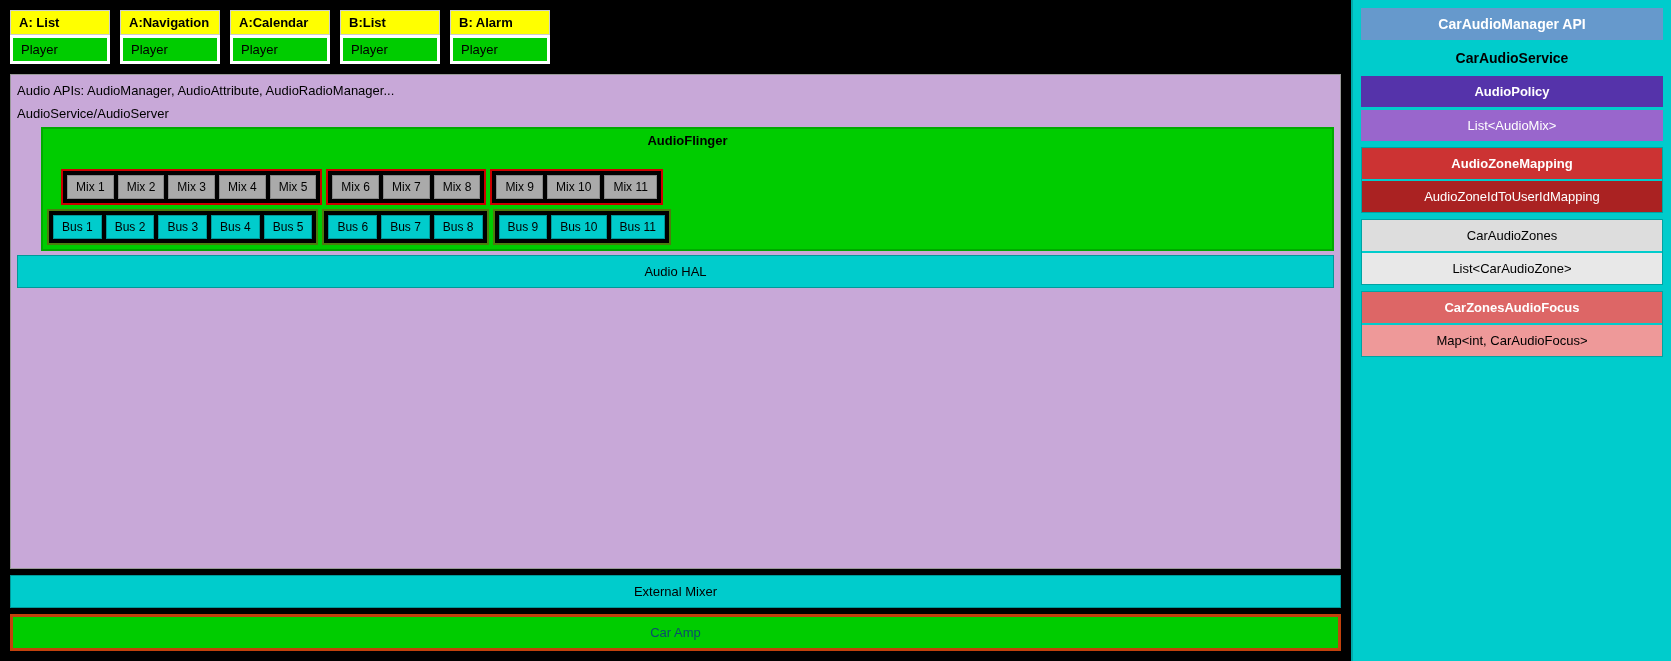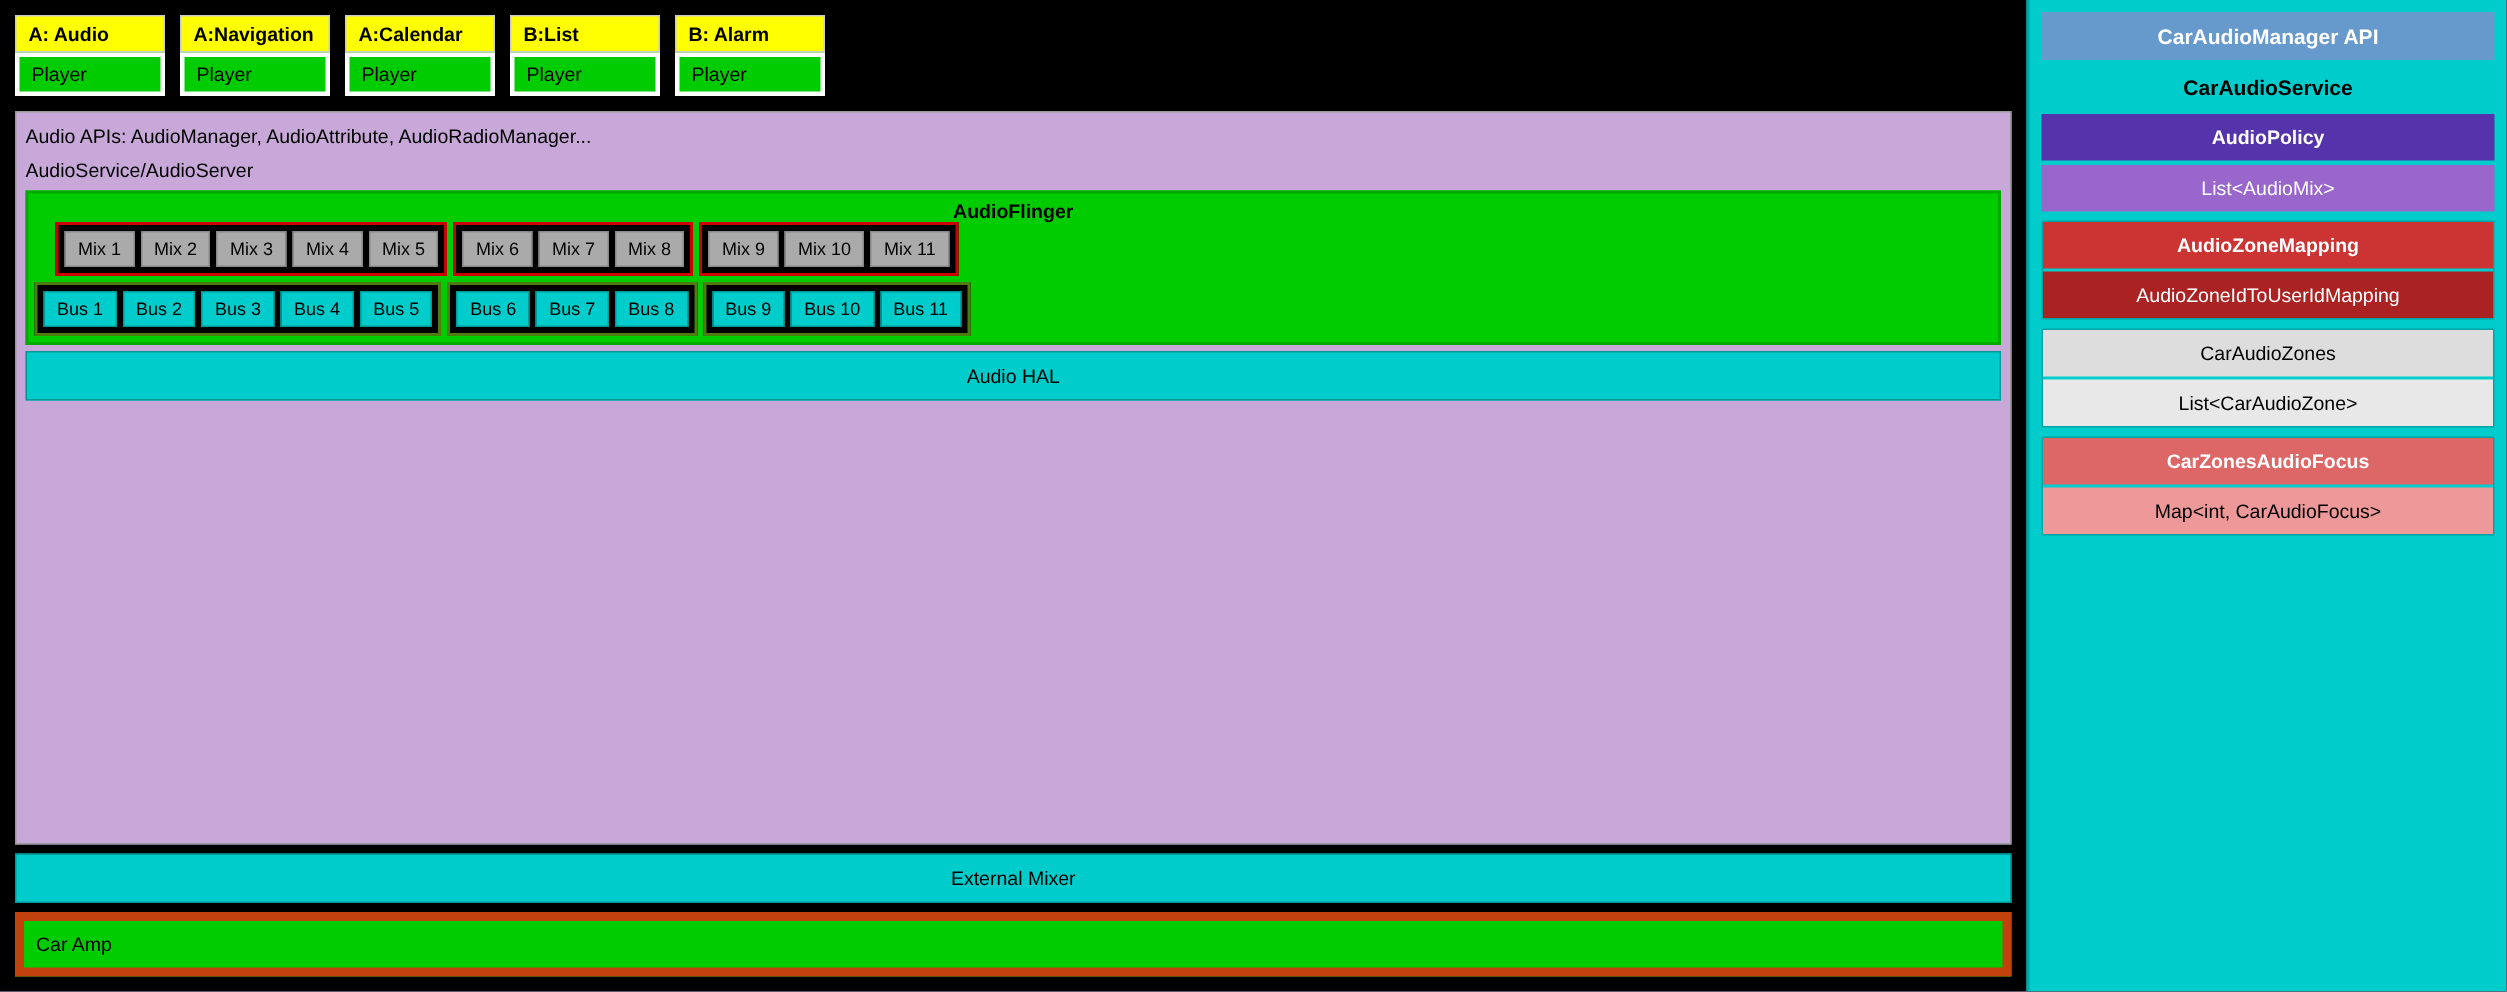--- a/index.html
+++ b/index.html
@@ -71,21 +71,22 @@
       padding: 2px 0;
     }
 
     
     #audio-flinger-section {
       background: #00cc00;
       border: 2px solid #00aa00;
       padding: 4px;
       display: flex;
       flex-direction: column;
-      gap: 0;
+      gap: 21px;
+      margin-left: 24px;
     }
 
     .af-title {
       text-align: center;
       color: #000;
       font-size: 13px;
       font-weight: bold;
     }
 
     .mix-group {
@@ -138,24 +139,24 @@
       text-align: center;
       color: #000;
       font-size: 13px;
       border: 1px solid #009999;
     }
 
     
     #car-amp {
       background: #00cc00;
       padding: 8px;
-      text-align: left;
-      color: #000000;
-      font-size: 13px;
-      border: 6px solid #c2410c;
+      text-align: center;
+      color: #0c4a6e;
+      font-size: 13px;
+      border: 3px solid #c2410c;
     }
 
     
     #right-panel {
       width: 320px;
       background: #00cccc;
       border-left: 2px solid #00aaaa;
       padding: 8px;
       display: flex;
       flex-direction: column;
@@ -278,21 +279,21 @@
       align-items: flex-start;
     }
   </style>
 </head>
 <body>
 
 <div id="main-area">
 
   <div id="players-row">
     <div class="player-block">
-      <div class="player-label">A: Audio</div>
+      <div class="player-label">A: List</div>
       <div class="player-bottom">Player</div>
     </div>
     <div class="player-block">
       <div class="player-label">A:Navigation</div>
       <div class="player-bottom">Player</div>
     </div>
     <div class="player-block">
       <div class="player-label">A:Calendar</div>
       <div class="player-bottom">Player</div>
     </div>

